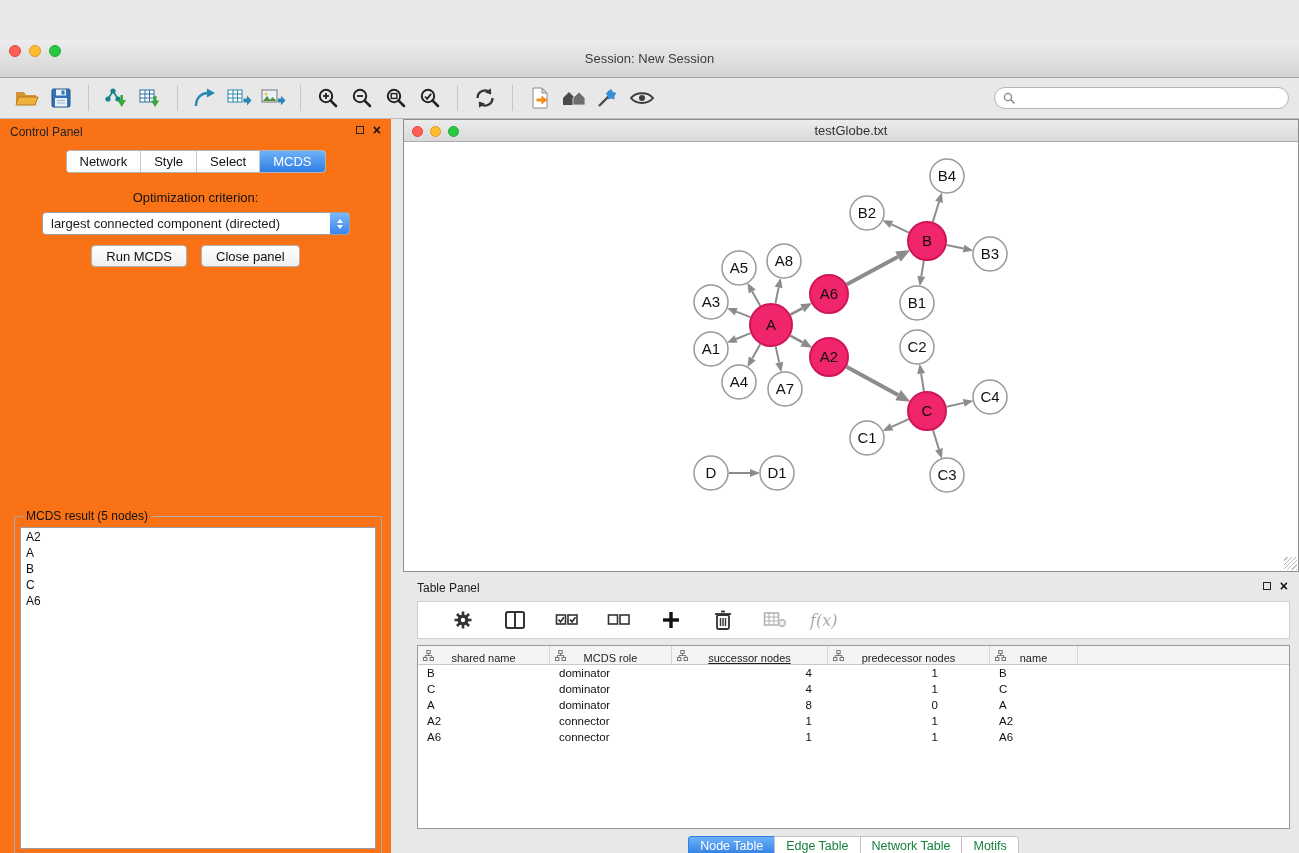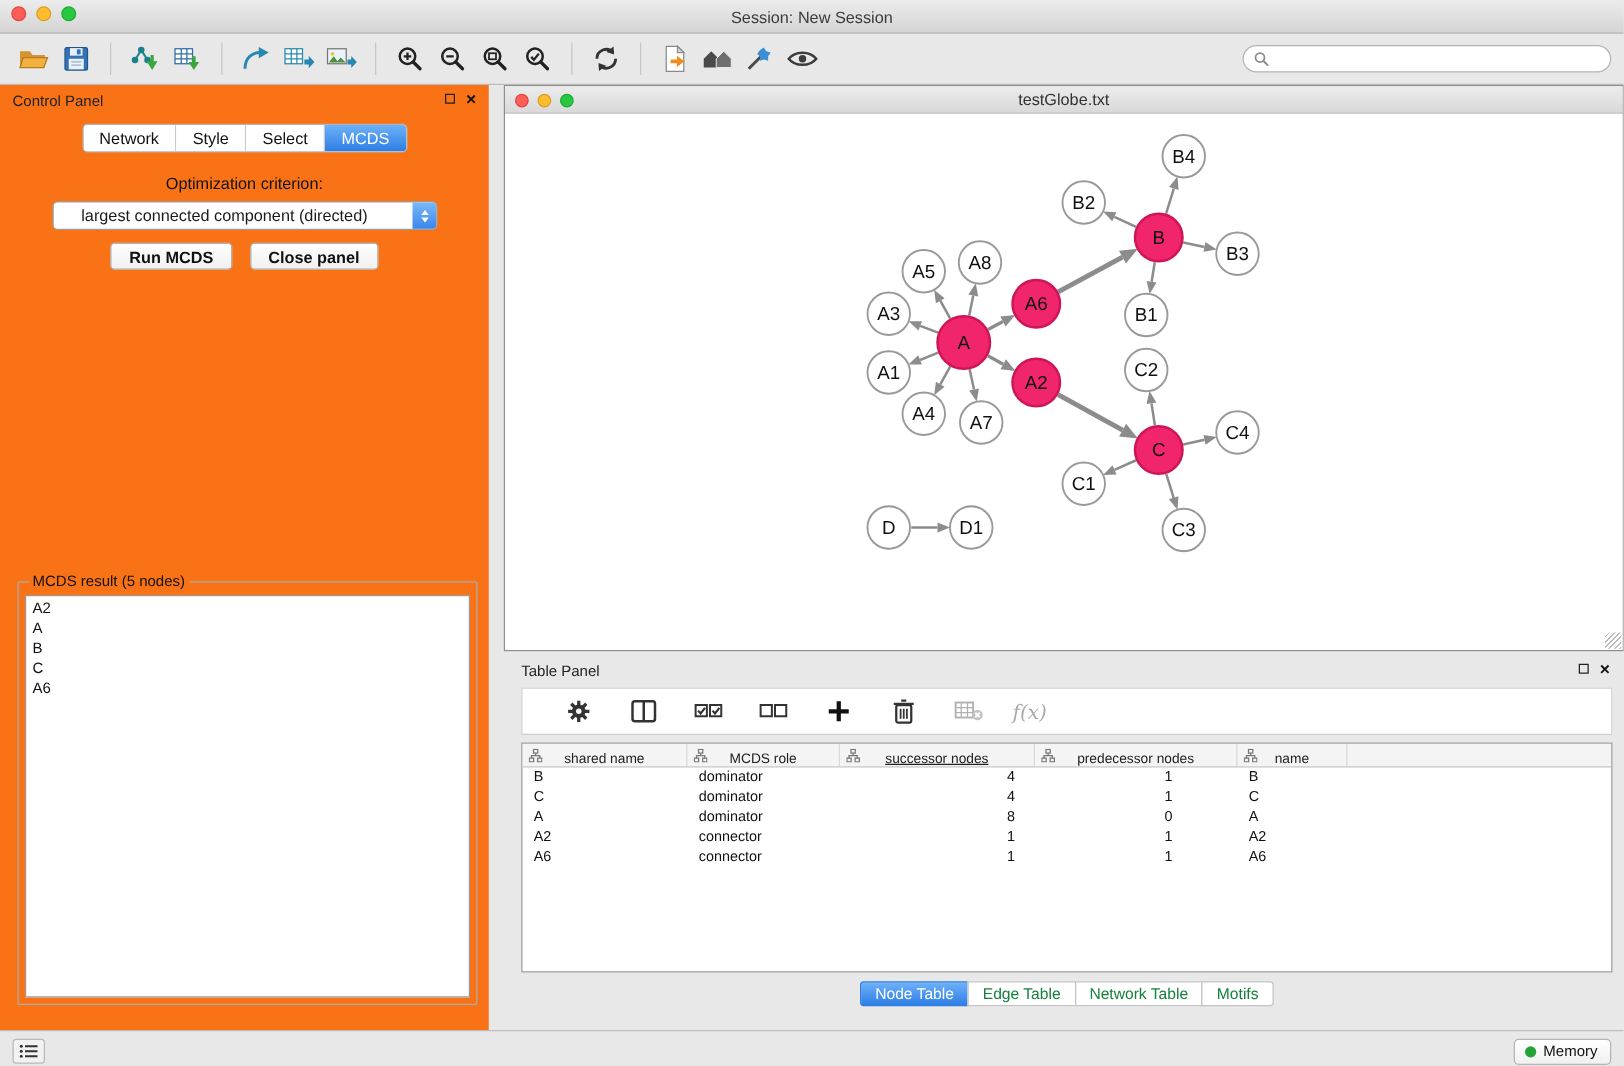--- a/index.html
+++ b/index.html
@@ -5,24 +5,24 @@
   * { box-sizing: border-box; }
   html,body { margin:0; padding:0; }
   body {
     width:1299px; height:853px; overflow:hidden;
     font-family:"Liberation Sans", sans-serif;
     background:#e8e8e8; color:#1a1a1a;
     -webkit-user-select:none; user-select:none;
   }
   
   .titlebar {
-    height:27px; background:linear-gradient(#ececec,#d4d4d4);
+    height:38px; background:linear-gradient(#ececec,#d4d4d4);
     border-bottom:1px solid #a6a6a6; position:relative;
     display:flex; align-items:center; justify-content:center;
-    font-size:13px; color:#3c3c3c;
+    font-size:13px; color:#3c3c3c;margin-top:40px;
   }
   .lights { position:absolute; left:9px; top:5px; display:flex; gap:8px; }
   .light { width:12px; height:12px; border-radius:50%; }
   .light.red { background:#ff5f57; border:1px solid #e0443e; }
   .light.yellow { background:#febc2e; border:1px solid #d89e24; }
   .light.green { background:#28c840; border:1px solid #1eaa33; }
   
   .toolbar {
     height:41px; border-bottom:1px solid #bcbcbc; background:#e8e8e8;
     display:flex; align-items:center; padding:0 10px; position:relative;
@@ -48,33 +48,33 @@
     display:flex; border:1px solid #b3b3b3; border-radius:4px; overflow:hidden; background:#fff;
   }
   .cp-tab { padding:3px 13px; font-size:13px; background:#fff; color:#111; border-right:1px solid #c9c9c9; white-space:nowrap; }
   .cp-tab:last-child { border-right:none; }
   .cp-tab.active { background:linear-gradient(#6db1f8,#2e7ee5); color:#fff; }
   .cp-opt-label { position:absolute; top:71px; width:100%; text-align:center; font-size:13px; color:#111; }
   .cp-select {
     position:absolute; top:93px; left:42px; width:308px; height:23px;
     background:#fff; border:1px solid #9e9e9e; border-radius:4px; display:flex; align-items:center;
   }
-  .cp-select-text { flex:1; padding-left:22px; font-size:13px; white-space:nowrap; overflow:hidden; }
+  .cp-select-text { flex:1; padding-left:8px; font-size:13px; white-space:nowrap; overflow:hidden; }
   .cp-stepper {
     width:19px; height:21px; border-radius:0 3px 3px 0;
     background:linear-gradient(#7cb8f8,#3a86ee);
     display:flex; flex-direction:column; align-items:center; justify-content:center; gap:2px;
   }
   .tri-up { width:0; height:0; border-left:3.5px solid transparent; border-right:3.5px solid transparent; border-bottom:4.5px solid #fff; }
   .tri-down { width:0; height:0; border-left:3.5px solid transparent; border-right:3.5px solid transparent; border-top:4.5px solid #fff; }
   .cp-buttons { position:absolute; top:126px; width:100%; display:flex; justify-content:center; gap:14px; }
   .mac-btn {
     height:22px; padding:0 14px; font-size:13px; color:#111;
     background:linear-gradient(#ffffff,#f0f0f0); border:1px solid #b4b4b4; border-radius:4px;
-    display:flex; align-items:center; font-family:"Liberation Sans", sans-serif;font-weight:bold;
+    display:flex; align-items:center; font-family:"Liberation Sans", sans-serif;
   }
   .cp-fieldset {
     position:absolute; top:390px; left:14px; right:9px; bottom:20px;
     border:1px solid #ababab; border-radius:2px; margin:0; padding:4px 5px 5px 5px;
   }
   .cp-fieldset legend { font-size:12px; color:#111; padding:0 3px; margin-left:3px; }
   .mcds-list { width:100%; height:100%; background:#fff; border:1px solid #9c9c9c; overflow:auto; padding:1px 3px; }
   .mcds-item { font-size:12px; line-height:16px; color:#111; padding-left:2px; }
   
   .right-col { flex:1; display:flex; flex-direction:column; padding-left:12px; }

